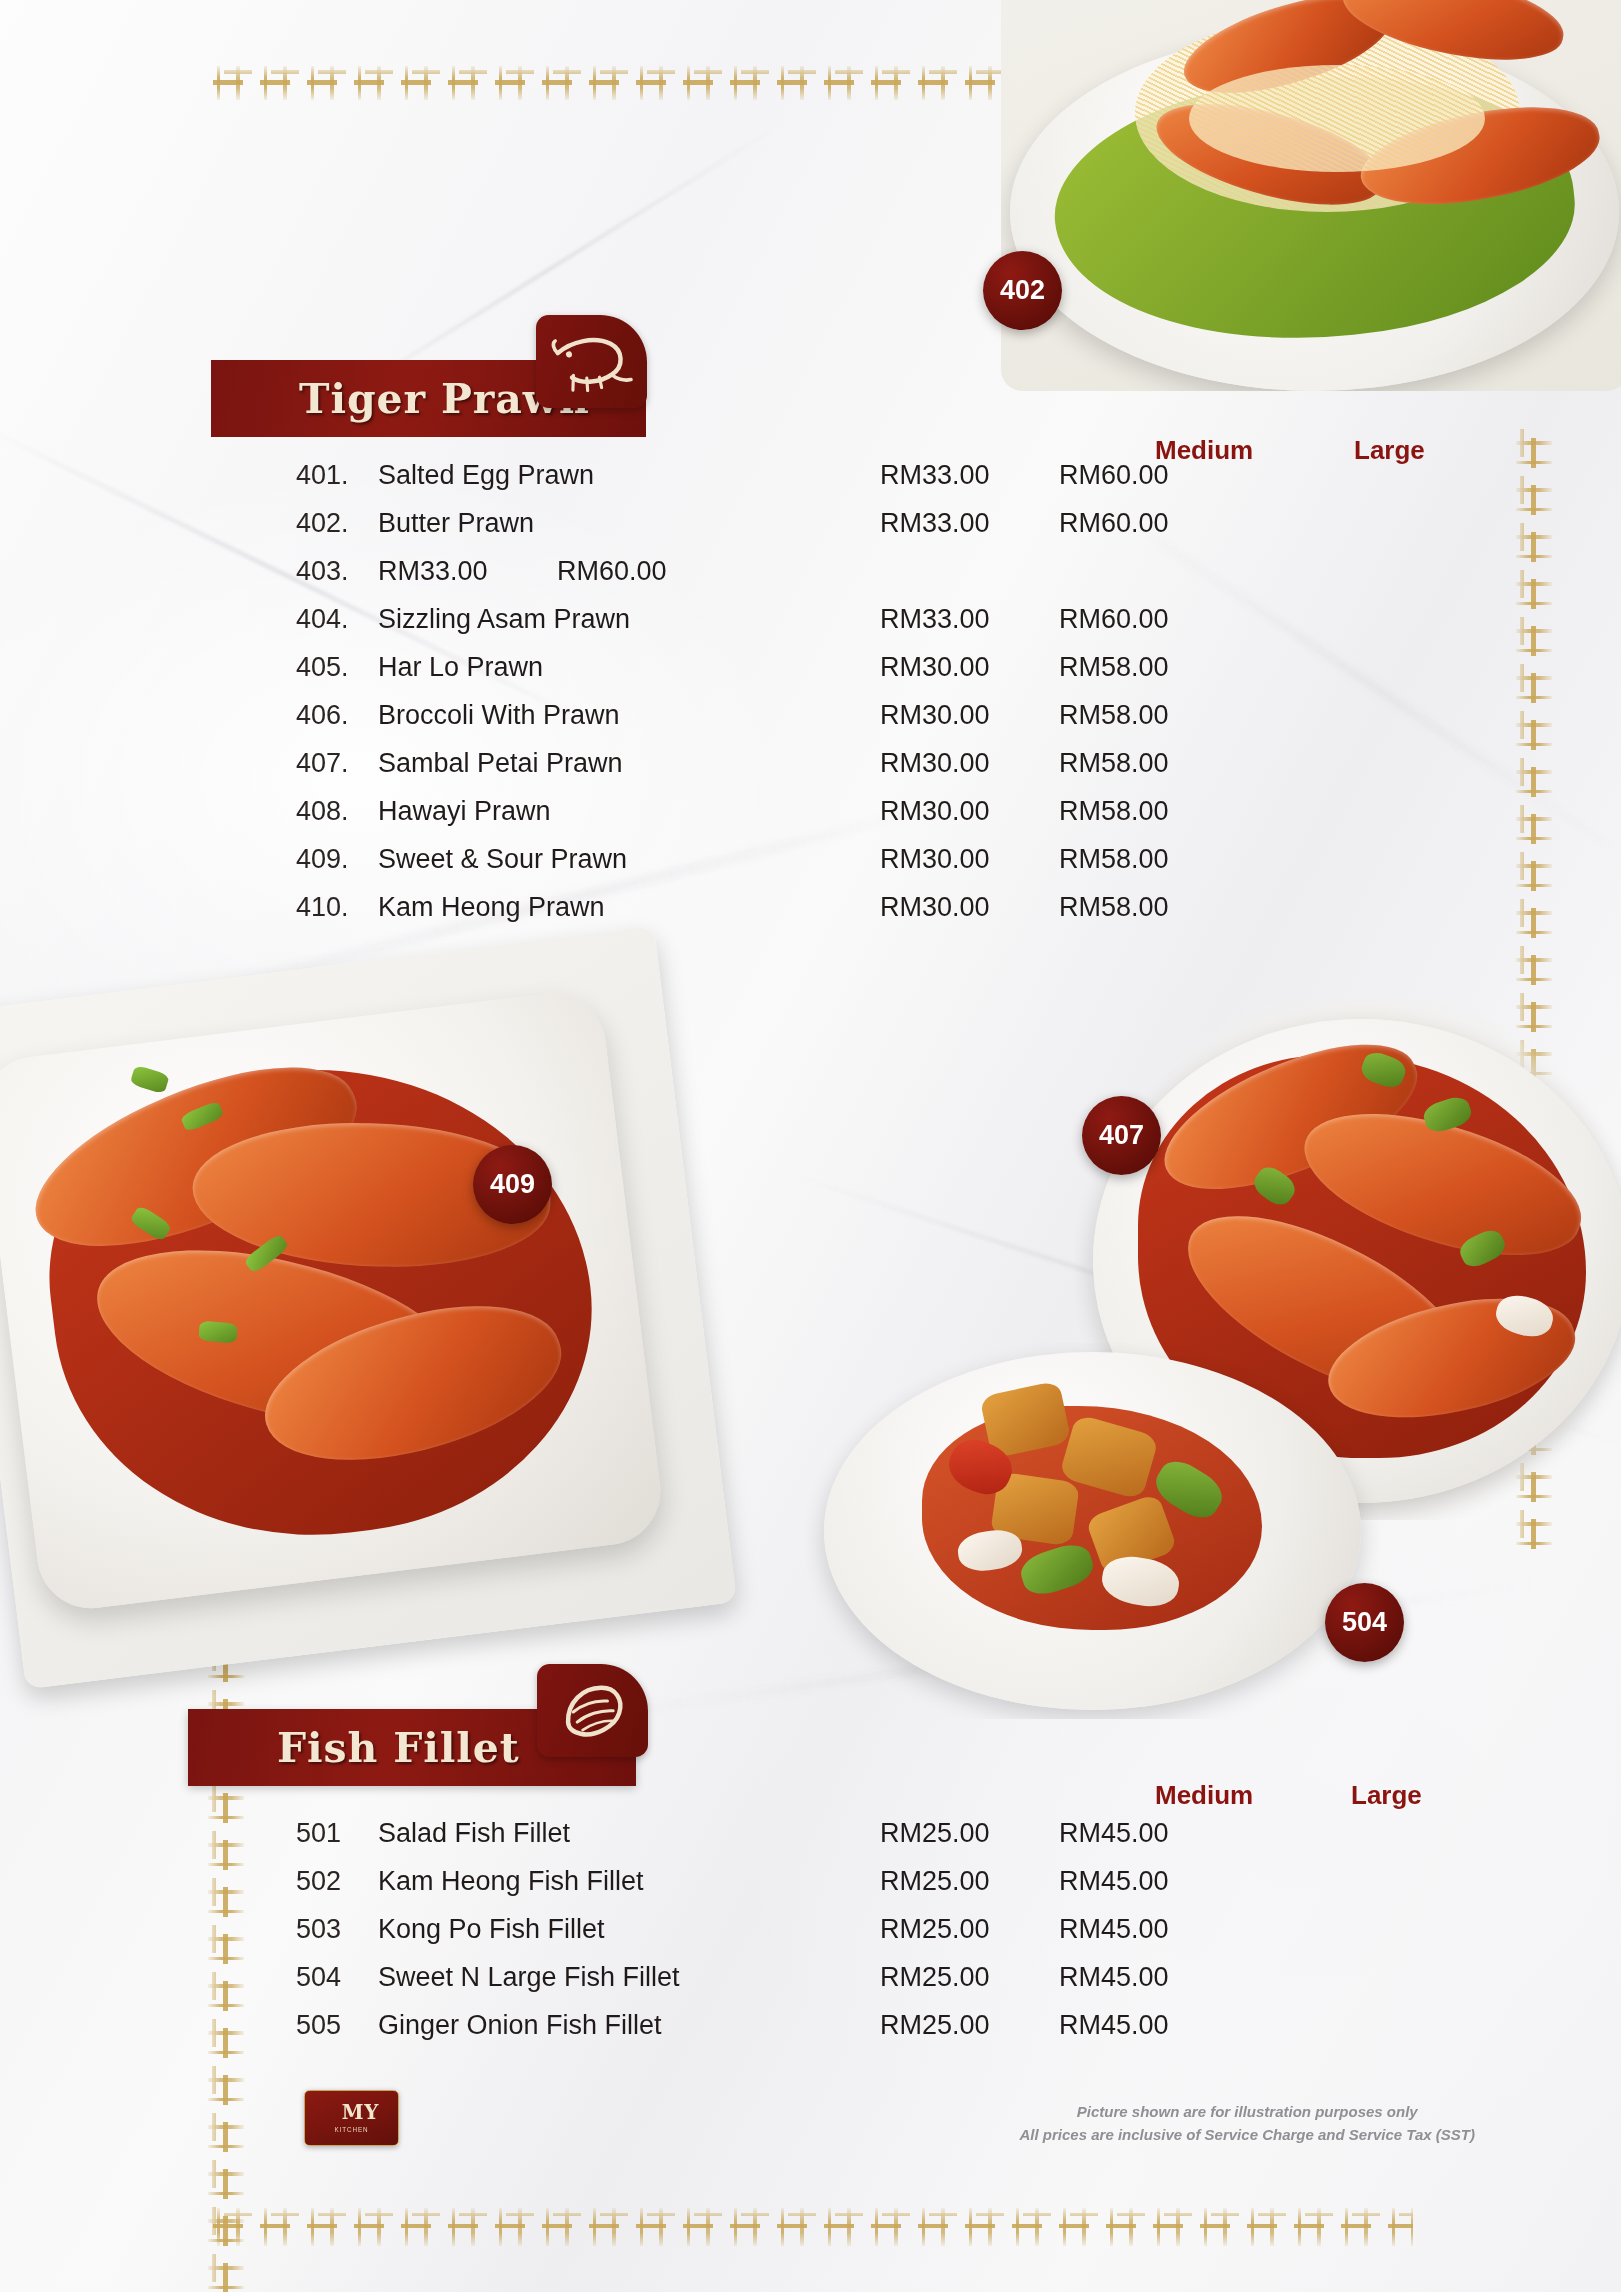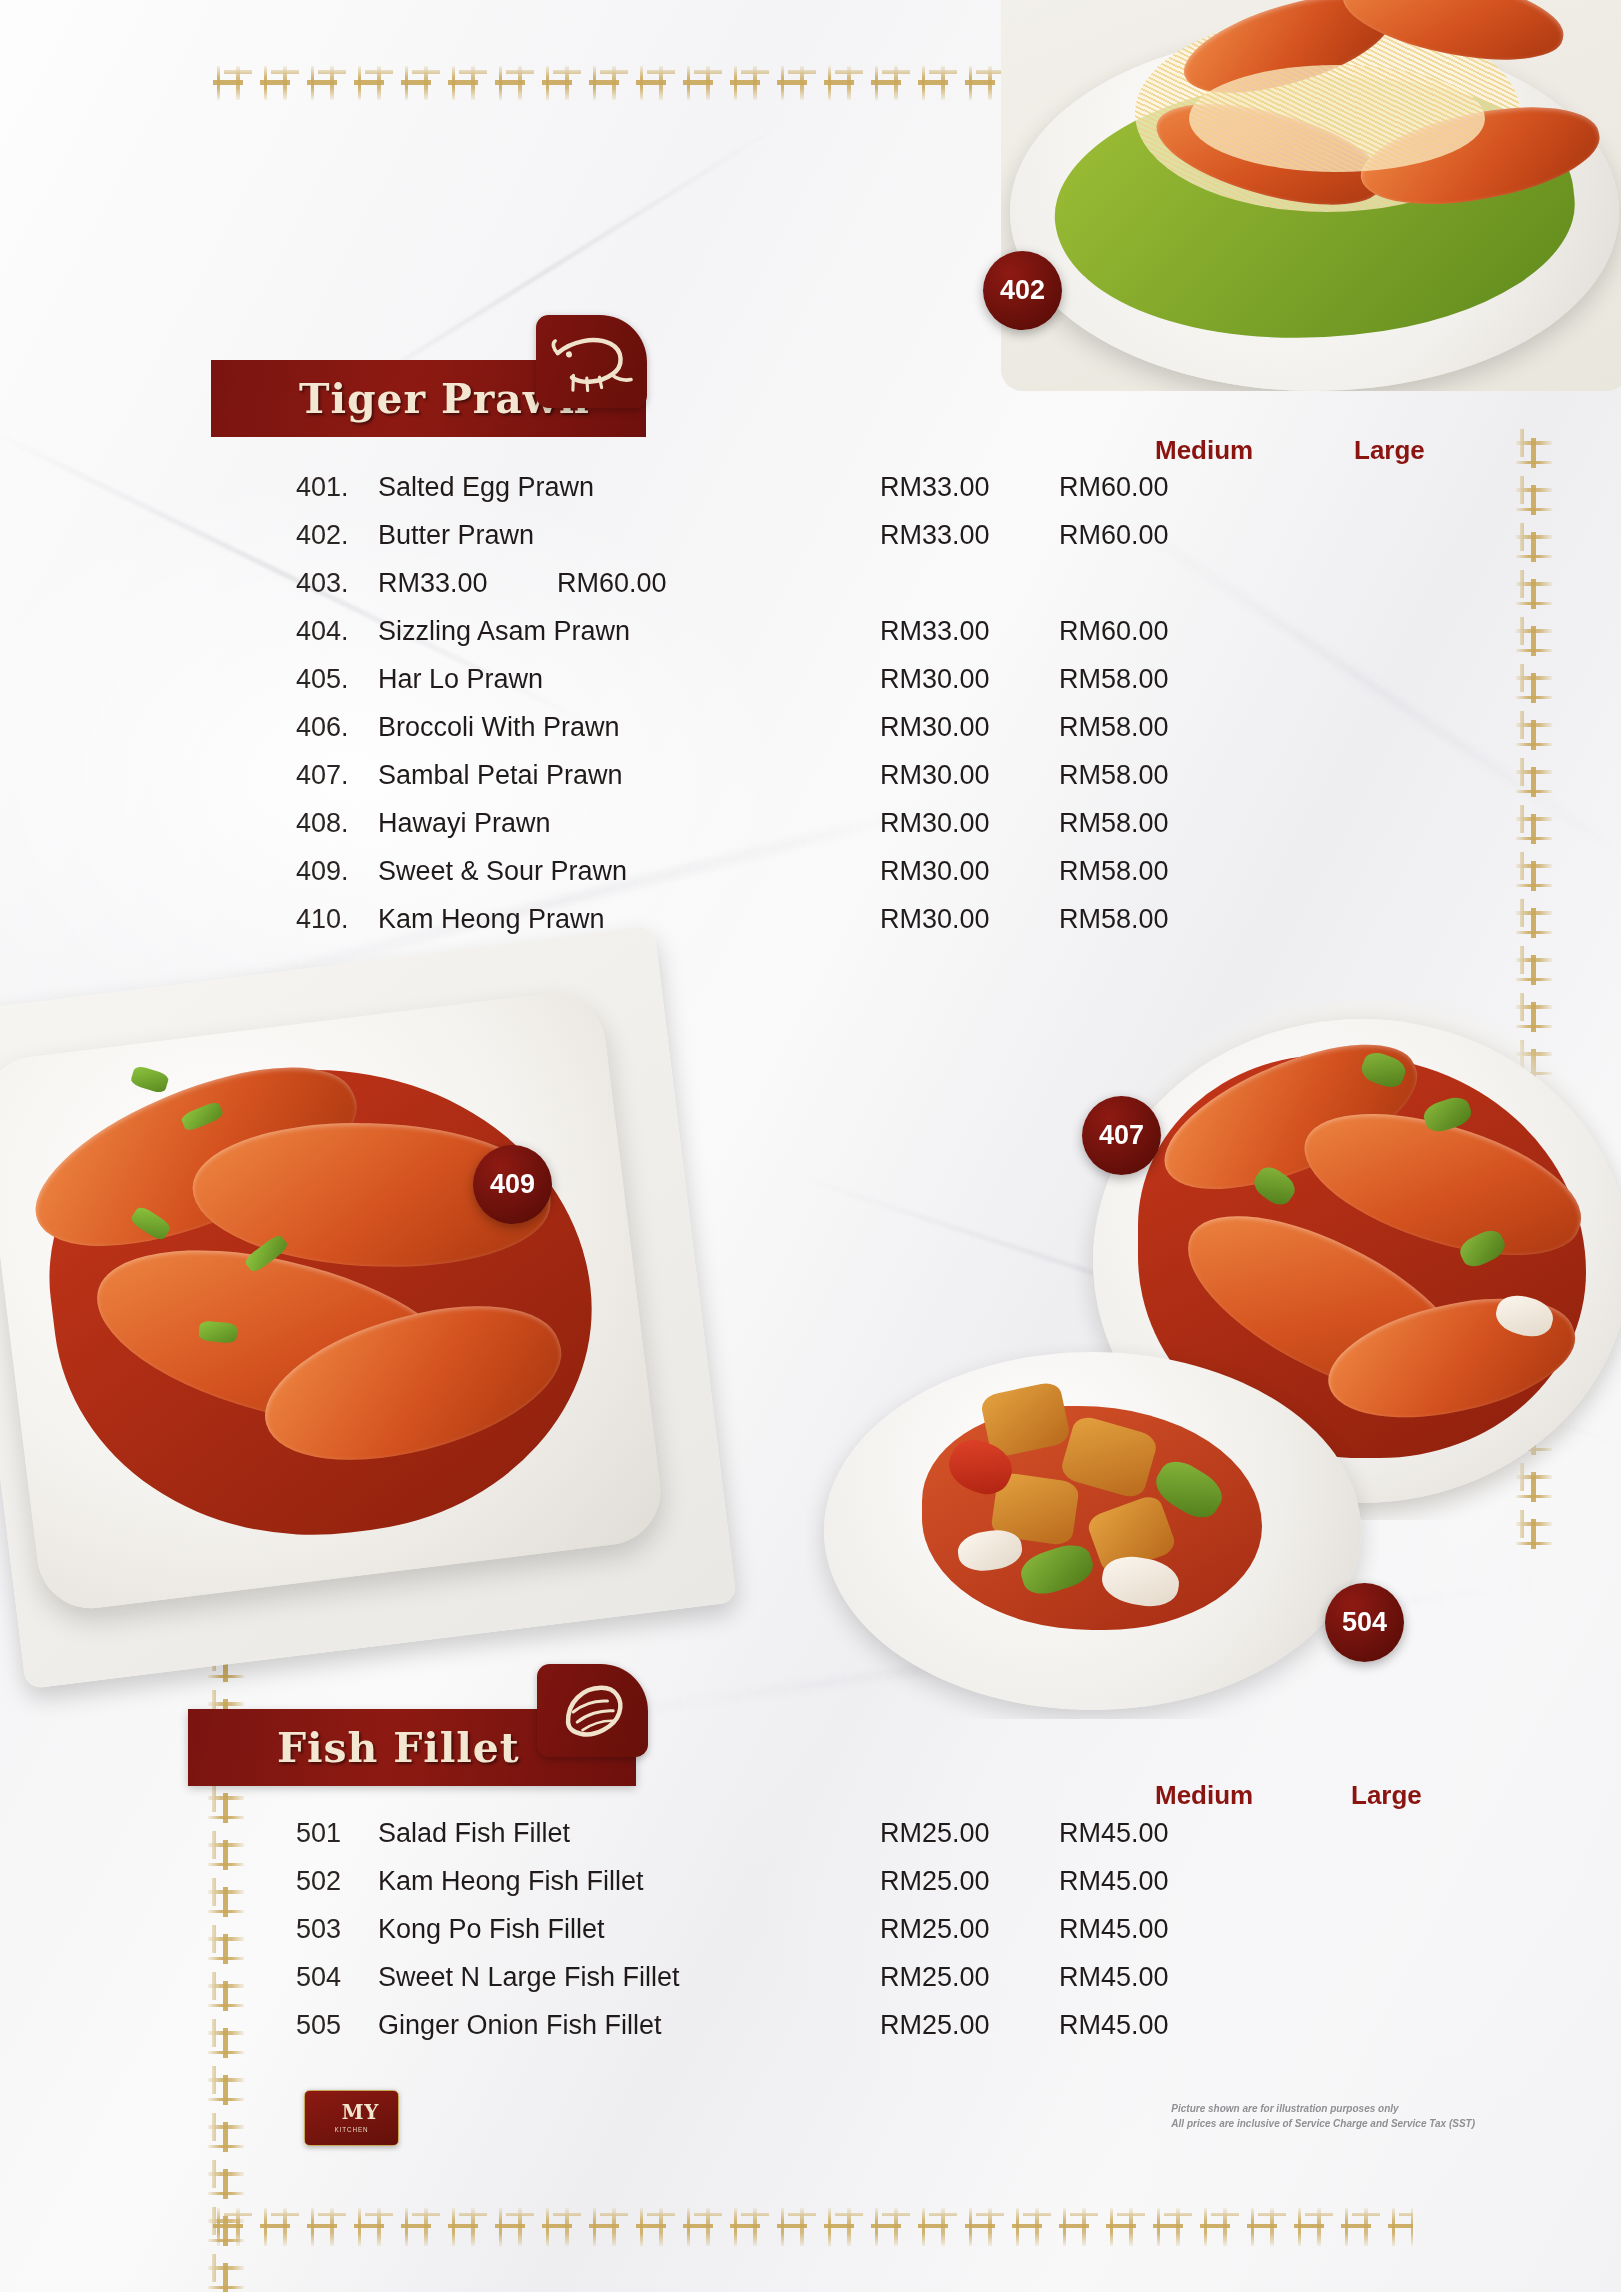--- a/index.html
+++ b/index.html
@@ -207,21 +207,21 @@
     font-weight: bold;
     font-size: 26px;
     font-family: "Liberation Sans", sans-serif;
   }
 
   
   .menu-table {
     position: absolute;
     width: 1182px;
   }
-  .menu-table.prawn { left: 296px; top: 472px; }
+  .menu-table.prawn { left: 296px; top: 460px; }
   .menu-table.fish  { left: 296px; top: 1818px; }
 
   .menu-row {
     display: flex;
     align-items: baseline;
     height: 48px;
     font-size: 27px;
     color: #27211f;
   }
   .menu-row .num {
@@ -384,23 +384,23 @@
   .logo-sub {
     font-size: 6.3px;
     letter-spacing: 0.9px;
     margin-top: 2.7px;
     opacity: 0.9;
   }
   .disclaimer {
     position: absolute;
     right: 147px;
     top: 2101px;
-    text-align: left;
+    text-align: center;
     color: #8f8f94;
-    font-size: 10px;
+    font-size: 15px;
     font-weight: bold;
     line-height: 1.5;
     font-style: italic;
   }
 </style>
 </head>
 <body>
 
 <div class="page">
 

